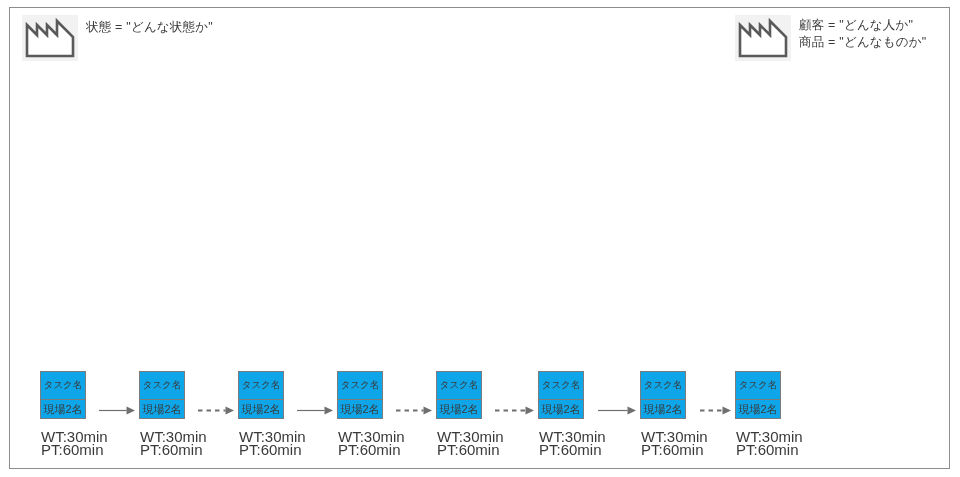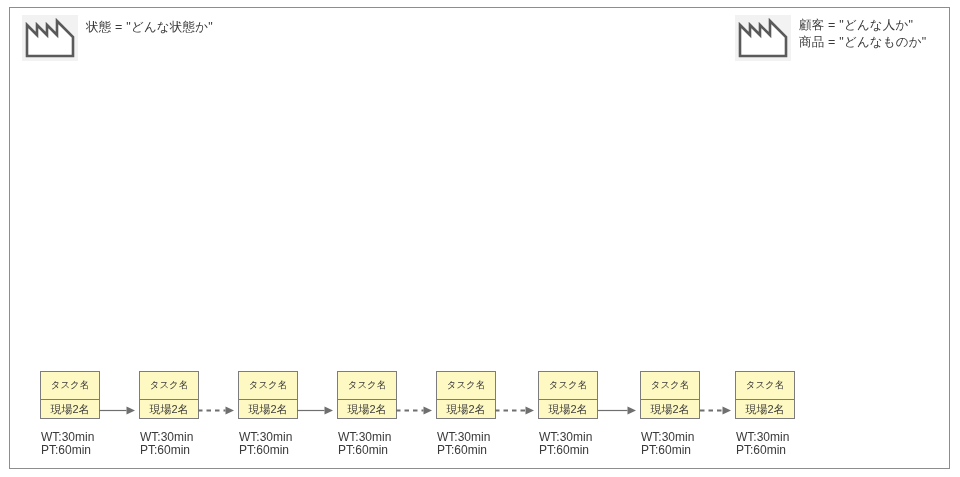--- a/index.html
+++ b/index.html
@@ -73,25 +73,25 @@
   }
 
   .task-unit {
     position: absolute;
     top: 371px;
     width: 57px;
     pointer-events: auto;
   }
 
   .task-box {
-    width: 60px;
+    width: 46px;
     height: 48px;
     border: 1px solid #7c7c7c;
     box-sizing: border-box;
-    background: #fef9c3;
+    background: #0ea5e9;
     display: flex;
     flex-direction: column;
   }
   .task-box-name {
     flex: 1 1 auto;
     display: flex;
     align-items: center;
     justify-content: center;
     font-size: 9.5px;
     color: #3a3a3a;
@@ -103,21 +103,21 @@
     display: flex;
     align-items: center;
     justify-content: center;
     font-size: 11px;
     color: #3a3a3a;
     white-space: nowrap;
   }
 
   .task-metrics {
     margin-top: 12px;
-    font-size: 12px;
+    font-size: 15px;
     line-height: 12.5px;
     color: #3a3a3a;
     white-space: nowrap;
     text-align: left;
     padding-left: 1px;
   }
   .task-metrics div { white-space: nowrap; }
 
   
   .connector {

